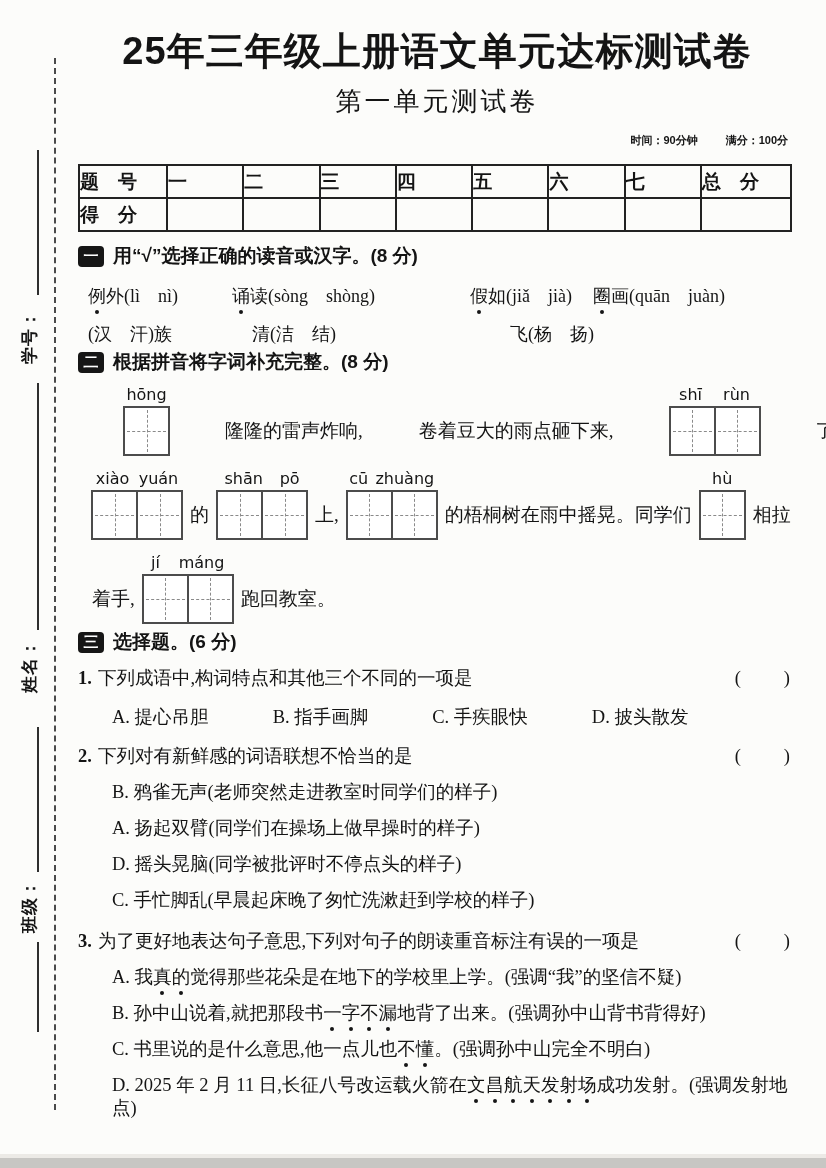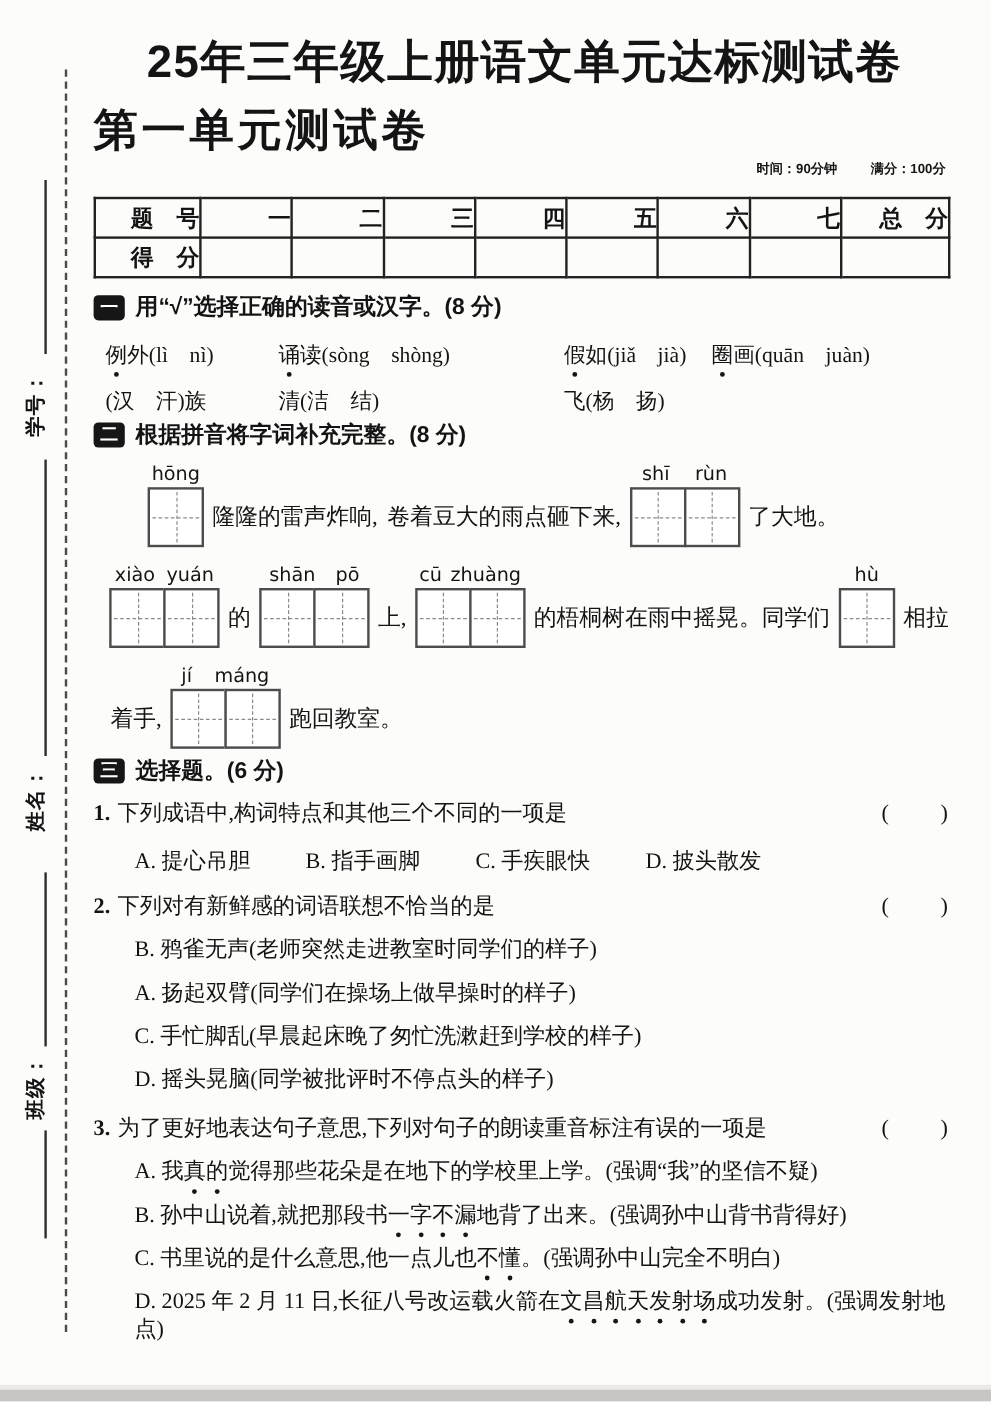--- a/index.html
+++ b/index.html
@@ -10,62 +10,62 @@
   .side-line{position:absolute;left:37px;width:0;border-left:2px solid #2e2e2e;}
   .sl1{top:150px;height:145px;} .sl2{top:383px;height:247px;}
   .sl3{top:727px;height:145px;} .sl4{top:942px;height:90px;}
   .side-label{position:absolute;left:-7px;width:70px;height:20px;text-align:center;
               font-size:17px;font-weight:700;transform:rotate(-90deg);letter-spacing:1px;}
   .lbl-xh{top:327px;} .lbl-xm{top:656px;} .lbl-bj{top:896px;}
   
   .main{position:absolute;left:78px;top:0;width:718px;}
   .title{position:absolute;top:26px;left:0;width:100%;margin:0;text-align:center;
          font-size:38px;font-weight:800;letter-spacing:1px;}
-  .subtitle{position:absolute;top:84px;left:0;width:100%;margin:0;text-align:left;
-            font-size:37px;font-weight:700;letter-spacing:3px;}
+  .subtitle{position:absolute;top:84px;left:0;width:100%;margin:0;text-align:center;
+            font-size:26px;font-weight:400;letter-spacing:3px;}
   .meta{position:absolute;top:133px;right:8px;font-size:11px;font-weight:600;}
   .meta span + span{margin-left:28px;}
   
   .score-table{position:absolute;top:164px;left:0;width:714px;border-collapse:collapse;table-layout:fixed;}
-  .score-table td{border:2px solid #222;height:31px;text-align:right;
+  .score-table td{border:2px solid #222;height:31px;text-align:left;
                   font-size:19px;font-weight:700;padding:0;}
   .score-table .c0{width:86px;} .score-table .c8{width:88px;}
   
   .sec{position:absolute;left:0;width:718px;}
   .sec1{top:244px;} .sec2{top:350px;} .sec3{top:630px;}
   .sec-head{display:flex;align-items:center;height:24px;}
   .sec-icon{display:inline-flex;align-items:center;justify-content:center;flex:0 0 auto;
             width:26px;height:21px;background:#161616;color:#fff;border-radius:4px;
             font-size:15px;font-weight:700;margin-right:9px;}
   .sec-title{font-size:19px;font-weight:700;}
   
   .serif{font-family:"Liberation Serif","DejaVu Serif",serif;}
   .s1row{display:grid;grid-template-columns:144px 238px 123px auto;padding-left:10px;
          font-size:18px;}
-  .s1row.r1{margin-top:16px;} .s1row.r2{margin-top:14px;}
+  .s1row.r1{margin-top:16px;} .s1row.r2{margin-top:14px;gap:20px;}
   
   .emch{position:relative;display:inline-block;}
   .emch::after{content:"";position:absolute;left:50%;bottom:-6px;transform:translateX(-50%);
                width:4px;height:4px;border-radius:50%;background:#161616;}
   
   .fill-line{display:flex;align-items:center;padding-left:10px;font-size:19px;}
-  .fl1{margin-top:32px;padding-left:42px;} .fl2{margin-top:34px;} .fl3{margin-top:34px;}
+  .fl1{margin-top:32px;padding-left:42px;gap:48px;} .fl2{margin-top:34px;} .fl3{margin-top:34px;}
   .ftext{margin:0 4px;white-space:nowrap;}
   .tbox{position:relative;display:inline-flex;flex:0 0 auto;margin:0 3px;}
   .cell{width:47px;height:50px;border:2px solid #4c4c4c;background:#fff;position:relative;box-sizing:border-box;}
   .cell + .cell{margin-left:-2px;}
   .cell::before{content:"";position:absolute;left:50%;top:2px;bottom:2px;border-left:1.5px dashed #8a8a8a;}
   .cell::after{content:"";position:absolute;top:50%;left:2px;right:2px;border-top:1.5px dashed #8a8a8a;}
   .pinyin{position:absolute;left:0;right:0;top:-21px;display:flex;justify-content:space-around;
           font-size:16px;font-weight:500;font-family:"DejaVu Sans",sans-serif;}
   
   .qstem{display:flex;align-items:baseline;font-size:18.5px;line-height:23px;}
   .qstem .qnum{font-weight:700;margin-right:6px;flex:0 0 auto;}
   .blank{margin-left:auto;flex:0 0 auto;padding-right:4px;letter-spacing:2px;}
-  .q1stem{margin-top:13px;} .optrow{display:flex;gap:46px;padding-left:34px;margin-top:14px;
+  .q1stem{margin-top:13px;} .optrow{display:flex;gap:64px;padding-left:34px;margin-top:14px;
           font-size:18.5px;align-items:flex-end;}
   .q2stem{margin-top:16px;} .q3stem{margin-top:18px;}
   .opt{padding-left:34px;margin-top:13px;font-size:18.5px;line-height:23px;}
   .opt.wraps{padding-right:2px;}
   
   .scan-strip{position:absolute;left:0;bottom:0;width:100%;height:10px;background:#c7c6c3;}
   .scan-faint{position:absolute;left:0;bottom:10px;width:100%;height:4px;background:#eceae6;}
 </style>
 </head>
 <body>
@@ -229,22 +229,22 @@
         <span>D. 披头散发</span>
       </div>
 
       <div class="qstem q2stem serif">
         <span class="qnum">2.</span>
         <span>下列对有新鲜感的词语联想不恰当的是</span>
         <span class="blank">(　　)</span>
       </div>
       <div class="opt serif">B. 鸦雀无声(老师突然走进教室时同学们的样子)</div>
       <div class="opt serif">A. 扬起双臂(同学们在操场上做早操时的样子)</div>
+      <div class="opt serif">D. 摇头晃脑(同学被批评时不停点头的样子)</div>
       <div class="opt serif">C. 手忙脚乱(早晨起床晚了匆忙洗漱赶到学校的样子)</div>
-      <div class="opt serif">D. 摇头晃脑(同学被批评时不停点头的样子)</div>
 
       <div class="qstem q3stem serif">
         <span class="qnum">3.</span>
         <span>为了更好地表达句子意思,下列对句子的朗读重音标注有误的一项是</span>
         <span class="blank">(　　)</span>
       </div>
       <div class="opt serif">A. 我<span class="emch">真</span><span class="emch">的</span>觉得那些花朵是在地下的学校里上学。(强调“我”的坚信不疑)</div>
       <div class="opt serif">B. 孙中山说着,就把那段书<span class="emch">一</span><span class="emch">字</span><span class="emch">不</span><span class="emch">漏</span>地背了出来。(强调孙中山背书背得好)</div>
       <div class="opt serif">C. 书里说的是什么意思,他一点儿也<span class="emch">不</span><span class="emch">懂</span>。(强调孙中山完全不明白)</div>
       <div class="opt wraps serif">D. 2025 年 2 月 11 日,长征八号改运载火箭在<span class="emch">文</span><span class="emch">昌</span><span class="emch">航</span><span class="emch">天</span><span class="emch">发</span><span class="emch">射</span><span class="emch">场</span>成功发射。(强调发射地点)</div>

